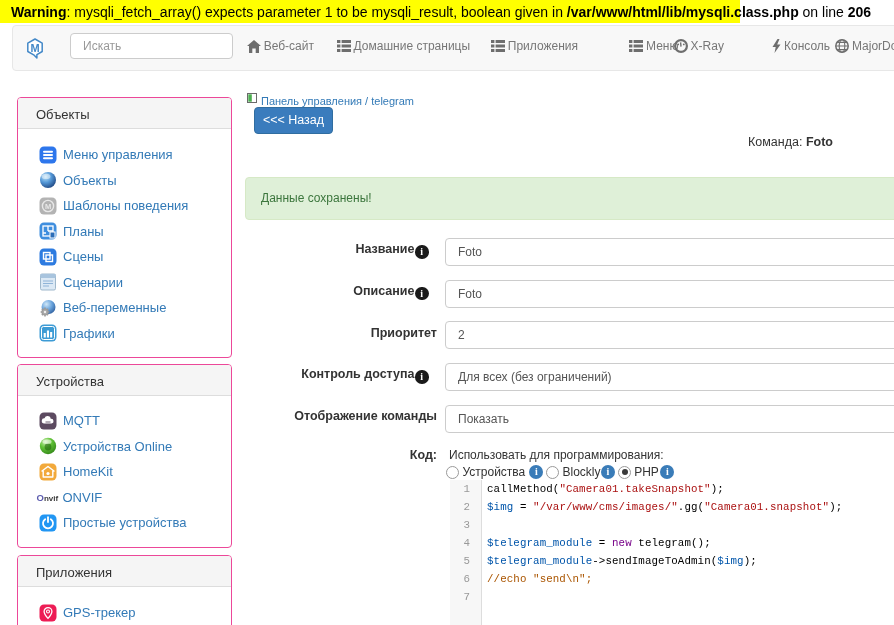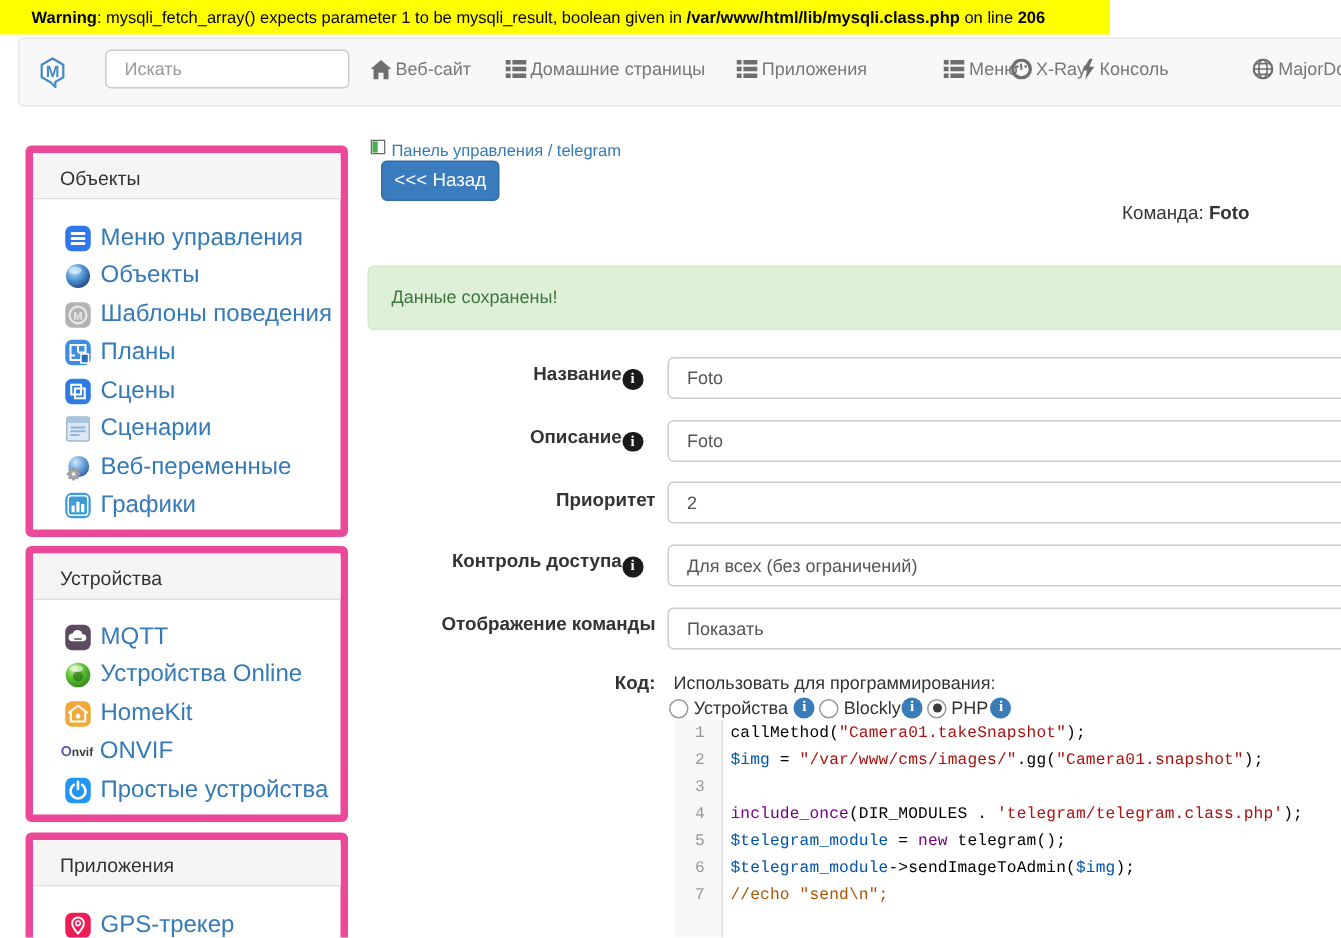--- a/index.html
+++ b/index.html
@@ -2,38 +2,38 @@
 <html><head>
 <meta charset="utf-8">
 <style>
 html,body{margin:0;padding:0;}
 body{width:894px;height:625px;overflow:hidden;background:#fff;
   font-family:"Liberation Sans", sans-serif;}
 #page{position:relative;width:1200px;height:625px;}
 .abs{position:absolute;}
 
 #warn{position:absolute;left:0;top:0;width:740px;height:23px;background:#ffff00;
-  color:#000;font-size:11px;line-height:21px;padding-top:2px;padding-left:21px;box-sizing:border-box;white-space:nowrap;}
+  color:#000;font-size:14px;line-height:21px;padding-top:2px;padding-left:11px;box-sizing:border-box;white-space:nowrap;}
 
 #nav{position:absolute;left:12px;top:25px;width:1140px;height:46px;background:#f8f8f8;
   border:1px solid #e7e7e7;border-radius:4px;box-sizing:border-box;}
 #search{position:absolute;left:70px;top:33px;width:163px;height:26px;border:1px solid #ccc;
   border-radius:4px;box-sizing:border-box;background:#fff;color:#999;font-size:12px;
   line-height:24px;padding-left:12px;}
 .navitem{position:absolute;top:33px;height:26px;display:flex;align-items:center;
   color:#777;font-size:12px;white-space:nowrap;}
 .navitem svg{margin-right:3px;}
 
-.panel{position:absolute;left:17px;width:215px;background:#fff;border:5px solid #ec4899;
+.panel{position:absolute;left:17px;width:215px;background:#fff;border:1px solid #ec4899;
   border-radius:4px;box-sizing:border-box;}
 .phead{background:#f5f5f5;border-bottom:1px solid #ddd;border-radius:3px 3px 0 0;
   height:31px;line-height:33px;padding-left:18px;font-size:13px;color:#333;box-sizing:border-box;}
 .pbody{padding-top:14px;}
 .pitem{height:25.5px;display:flex;align-items:center;padding-left:21px;}
-.pitem .txt{color:#337ab7;font-size:16px;margin-left:6px;white-space:nowrap;}
+.pitem .txt{color:#337ab7;font-size:13px;margin-left:6px;white-space:nowrap;}
 .icon18{width:18px;height:18px;flex:0 0 18px;}
 
 a.bc{color:#337ab7;font-size:11px;text-decoration:none;}
 #backbtn{position:absolute;left:254px;top:107px;width:79px;height:27px;background:#3a7cbd;
   border:1px solid #306da0;border-radius:4px;color:#fff;font-size:12.5px;text-align:center;
   line-height:25px;box-sizing:border-box;}
 #alert{position:absolute;left:245px;top:177px;width:920px;height:43px;background:#dff0d8;
   border:1px solid #d6e9c6;border-radius:4px;box-sizing:border-box;color:#3c763d;
   font-size:12px;line-height:41px;padding-left:15px;}
 .inp{position:absolute;left:445px;width:740px;height:28px;border:1px solid #ccc;
@@ -120,21 +120,21 @@
     </div>
 <div class="navitem" style="left:673.6px;justify-content:space-between;">
 <svg width="14" height="14" viewBox="0 0 14 14">
         <circle cx="7" cy="7" r="5.9" fill="none" stroke="#6e6e6e" stroke-width="2.2"></circle>
         <path d="M7 7.6 L6.6 3.4" stroke="#6e6e6e" stroke-width="1.4" fill="none"></path>
         <circle cx="4.2" cy="5.4" r="0.9" fill="#6e6e6e"></circle>
         <circle cx="9.8" cy="5.4" r="0.9" fill="#6e6e6e"></circle>
       </svg>
 <span>X-Ray</span>
     </div>
-<div class="navitem" style="left:721px;">
+<div class="navitem" style="left:772px;">
 <svg width="9" height="14" viewBox="0 0 9 14">
         <path d="M5.5 0 L0.5 8 L3.7 8 L2.5 14 L8.5 5.5 L5.2 5.5 L7.5 0 Z" fill="#6e6e6e"></path>
       </svg>
 <span>Консоль</span>
     </div>
 <div class="navitem" style="left:835.1px;">
 <svg width="14" height="14" viewBox="0 0 14 14">
         <circle cx="7" cy="7" r="6.2" fill="none" stroke="#6e6e6e" stroke-width="1.5"></circle>
         <ellipse cx="7" cy="7" rx="2.8" ry="6.2" fill="none" stroke="#6e6e6e" stroke-width="1.1"></ellipse>
         <path d="M0.8 7 L13.2 7 M1.7 3.4 L12.3 3.4 M1.7 10.6 L12.3 10.6" stroke="#6e6e6e" stroke-width="1.1"></path>
@@ -345,19 +345,18 @@
         <div>3</div>
         <div>4</div>
         <div>5</div>
         <div>6</div>
         <div>7</div>
       </div>
 <div id="code">
 <div>callMethod(<span class="s">"Camera01.takeSnapshot"</span>);</div>
 <div><span class="v">$img</span> = <span class="s">"/var/www/cms/images/"</span>.gg(<span class="s">"Camera01.snapshot"</span>);</div>
 <div> </div>
-<div><span class="k">include_once</span>(DIR_MODULES . <span class="s">'telegram/telegram.class.php'</span>);</div>
 <div><span class="v">$telegram_module</span> = <span class="k">new</span> telegram();</div>
 <div><span class="v">$telegram_module</span>-&gt;sendImageToAdmin(<span class="v">$img</span>);</div>
 <div><span class="c">//echo "send\n";</span></div>
 </div>
 </div>
 </div>
 
 </body></html>

